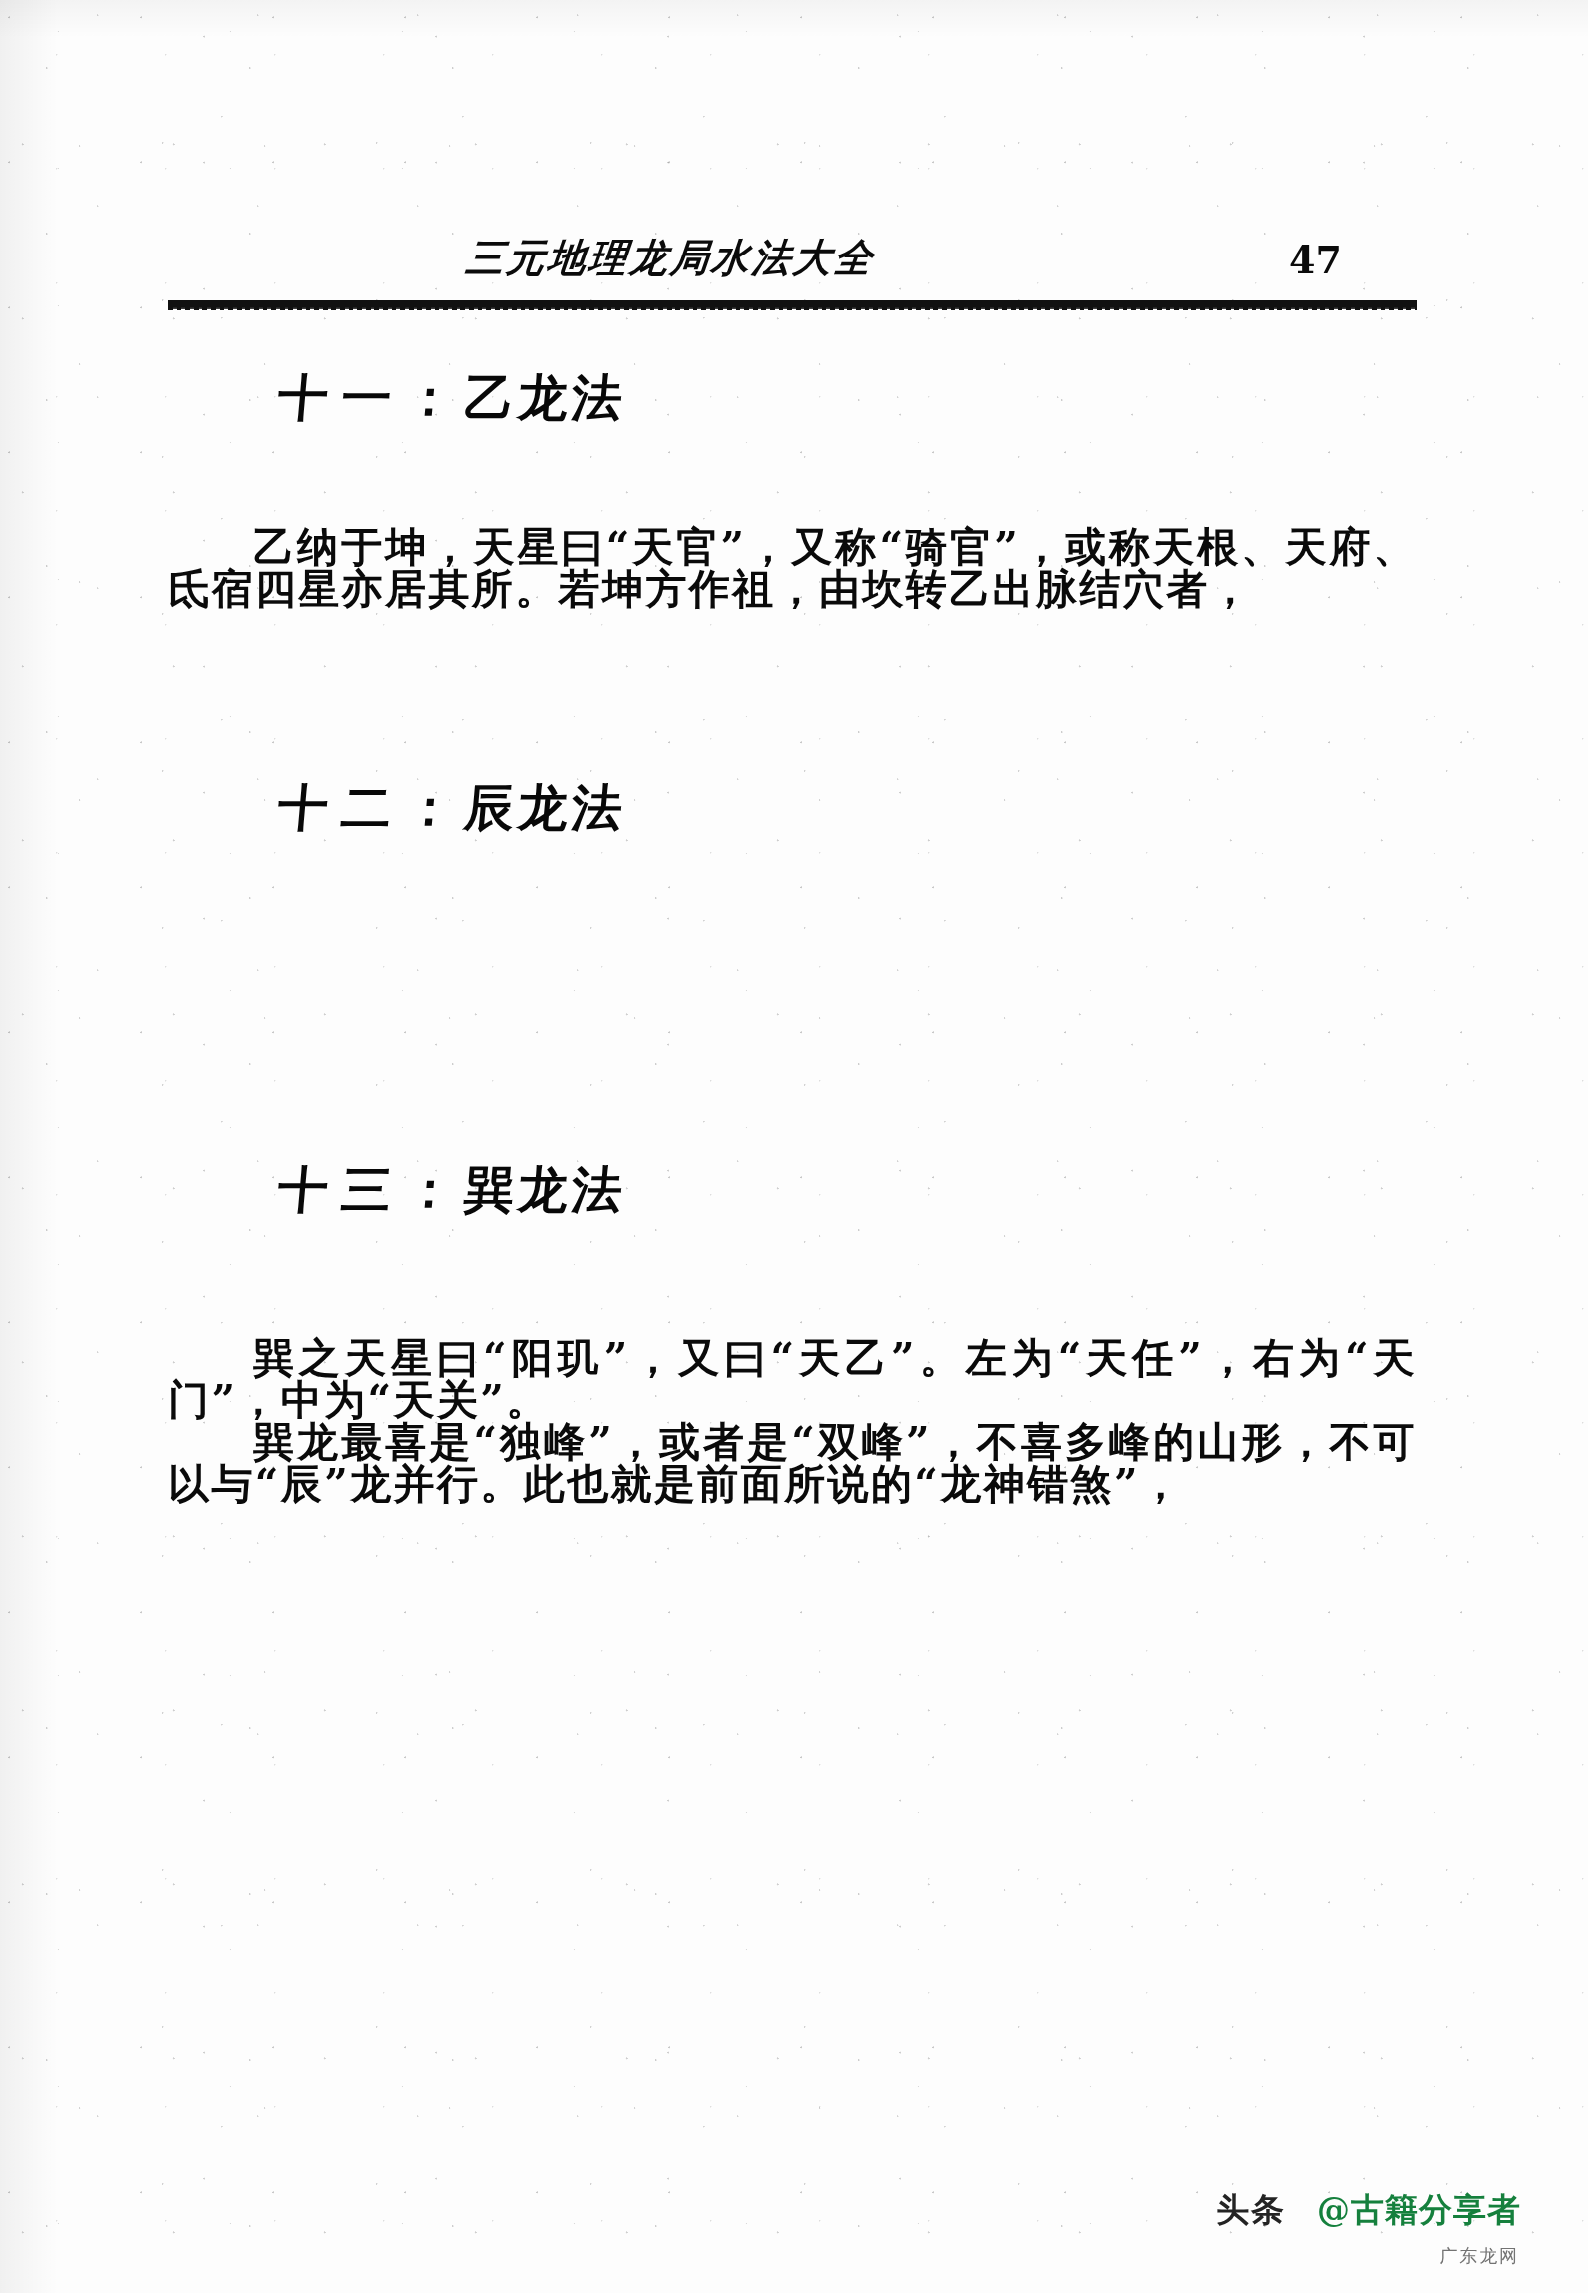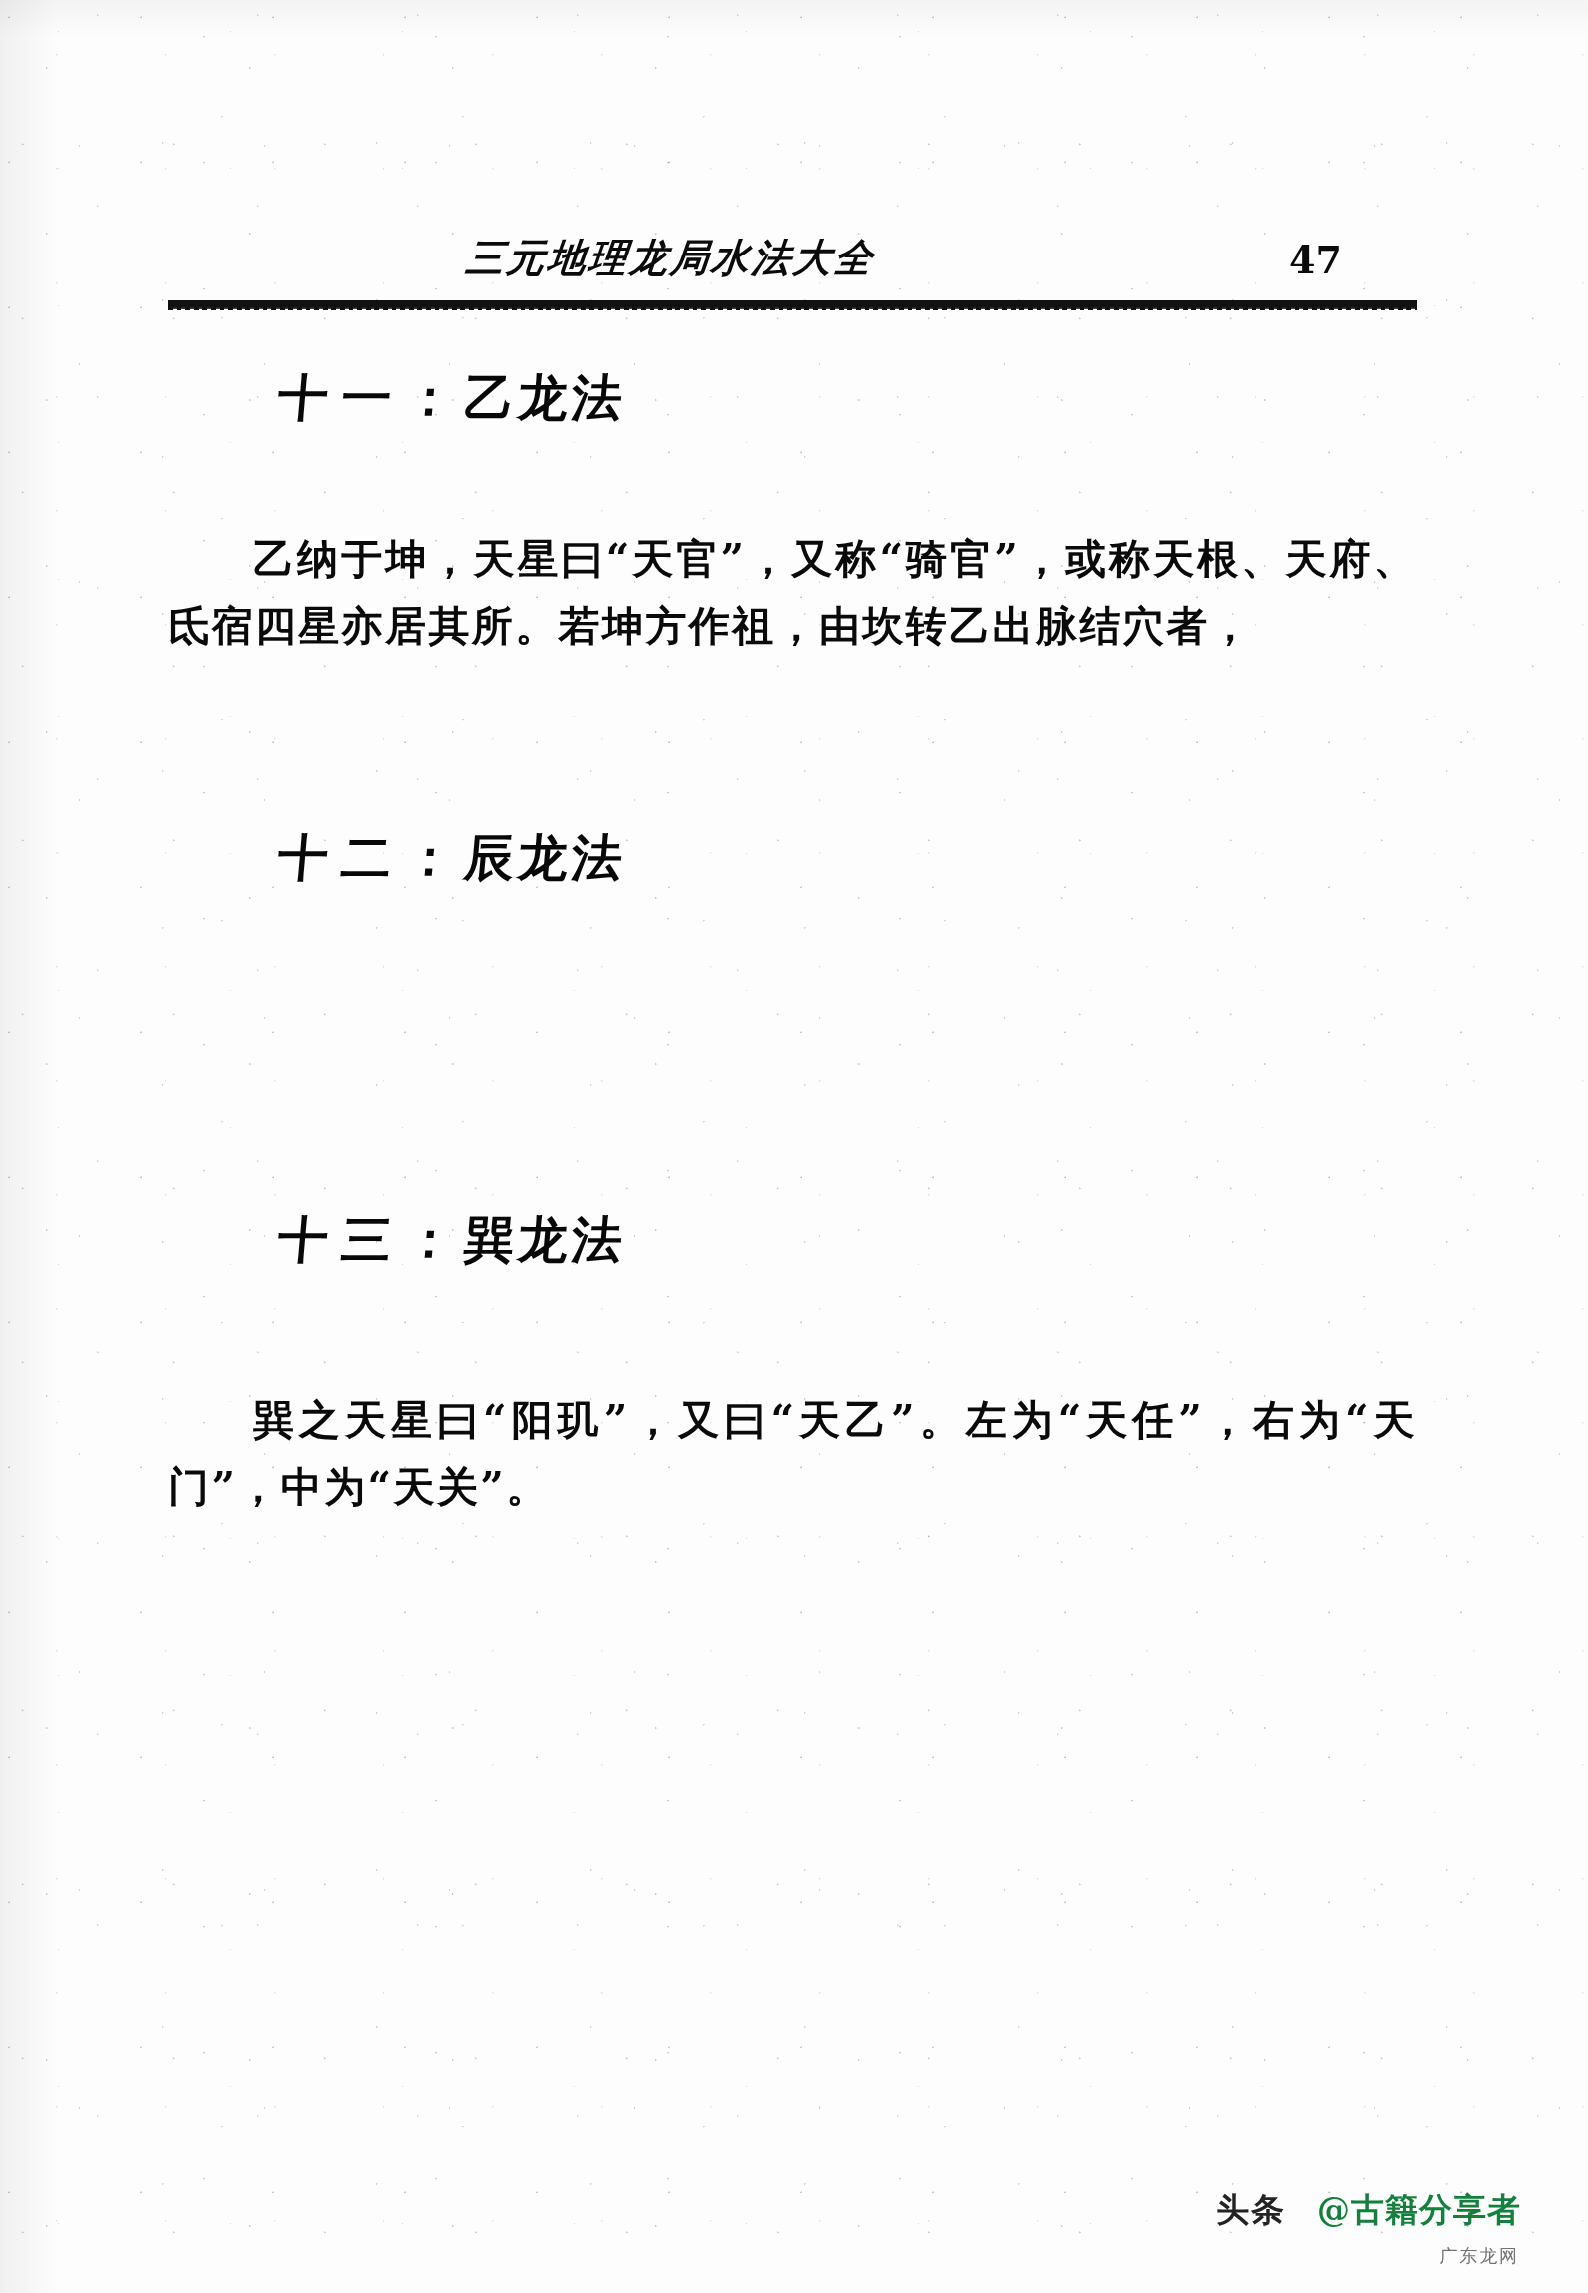--- a/index.html
+++ b/index.html
@@ -114,21 +114,21 @@
     transform: skewX(-5deg);
     padding-left: 110px;
   }
   .heading-num { letter-spacing: 13.4px; }
   .heading-sep { letter-spacing: 9.6px; }
   .heading-name { letter-spacing: 3.8px; }
 
   .para {
     font-family: "DejaVu Serif", serif;
     font-size: 41px;
-    line-height: 67px;
+    line-height: 42px;
     color: #0a0a0a;
     letter-spacing: 2.4px;
     text-indent: 85px;
     text-align: justify;
     text-justify: inter-character;
     font-weight: 600;
     word-break: break-all;
   }
   .para-2 { text-indent: 85px; }
 
@@ -223,20 +223,21 @@
     </div>
 
     <div class="sp-3"></div>
 
     <div class="section">
       <div class="section-heading">
         <span class="heading-num">十三</span><span class="heading-sep">：</span><span class="heading-name">巽龙法</span>
       </div>
       <div class="sp-5"></div>
       <div class="para">巽之天星曰“阳玑”，又曰“天乙”。左为“天任”，右为“天门”，中为“天关”。</div>
+      <div class="para para-2">巽龙最喜是“独峰”，或者是“双峰”，不喜多峰的山形，不可以与“辰”龙并行。此也就是前面所说的“龙神错煞”，</div>
     </div>
 
   </div>
 
   <div id="watermark">
     <span class="wm-toutiao">头条</span>
     <span class="wm-handle">@古籍分享者</span>
   </div>
   <div id="watermark-sub">广东龙网</div>
 

